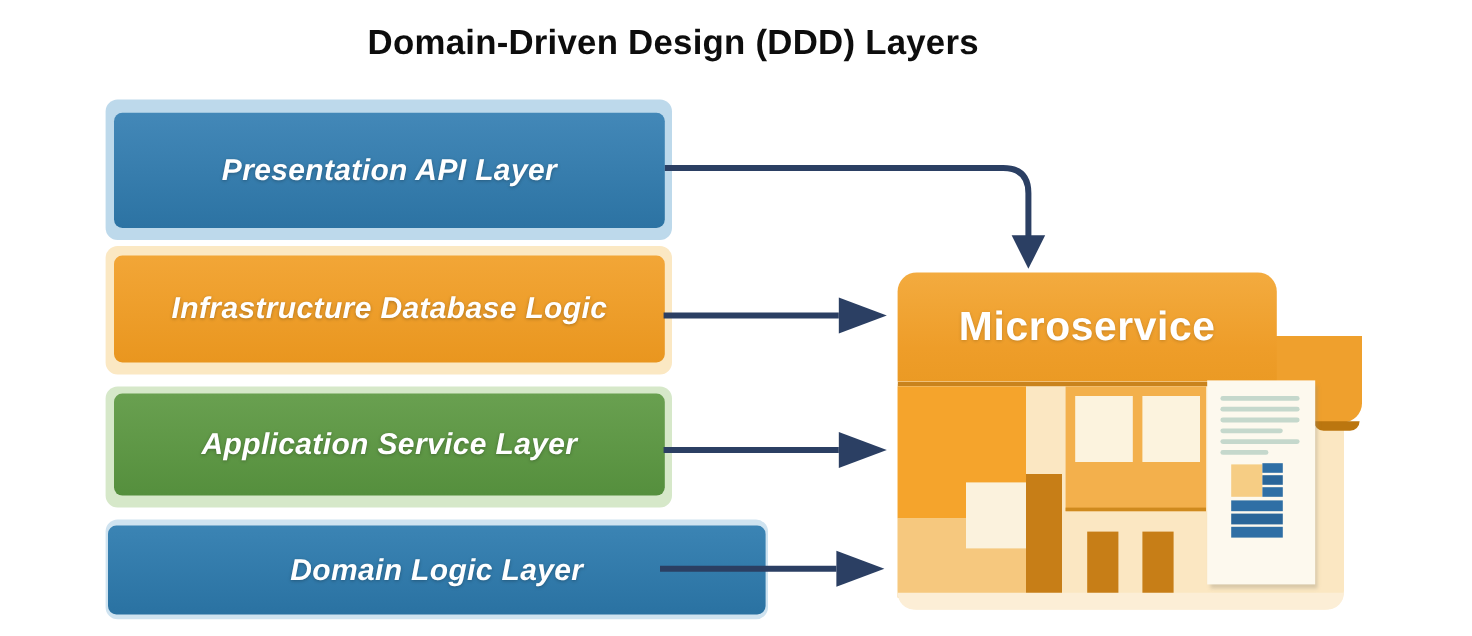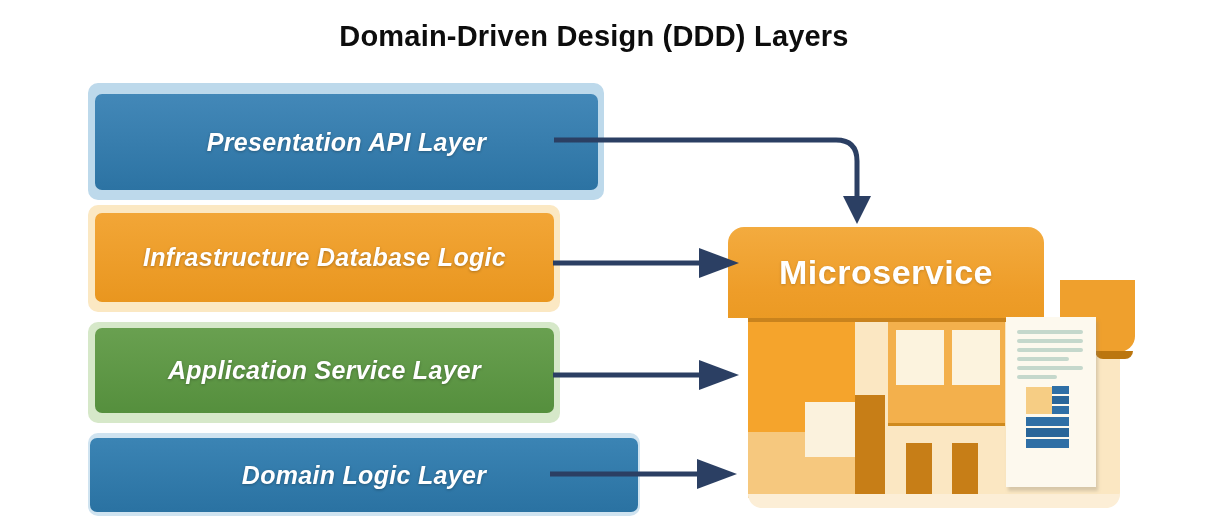--- a/index.html
+++ b/index.html
@@ -4,34 +4,33 @@
 <style>
   html,body { margin:0; padding:0; background:#ffffff; }
   .canvas {
     position:relative; width:1227px; height:530px; overflow:hidden;
     background:#ffffff; font-family:"Liberation Sans", sans-serif;
   }
   .title {
     position:absolute; left:0; top:20px; width:1122px; margin:0;
     text-align:center; font-size:29px; font-weight:800; color:#0d0d0d;
     letter-spacing:0.2px;
-    padding-left:33px;
   }
   
   .layer { position:absolute; border-radius:10px; }
   .layer .inner {
     position:absolute; border-radius:7px;
     display:flex; align-items:center; justify-content:center;
   }
   .layer .inner span {
     font-size:25px; font-style:italic; font-weight:700; color:#ffffff;
     text-shadow:0 1px 3px rgba(0,0,0,0.28); letter-spacing:0.3px;
     white-space:nowrap;
   }
-  .l0 { left:88px; top:83px;  width:472px; height:117px; background:#bdd9eb;padding-left:44px; }
+  .l0 { left:88px; top:83px;  width:472px; height:117px; background:#bdd9eb; }
   .l0 .inner { left:7px; right:6px; top:11px; bottom:10px;
                background:linear-gradient(180deg,#4388b8,#2c73a3); }
   .l1 { left:88px; top:205px; width:472px; height:107px; background:#fbe8c3; }
   .l1 .inner { left:7px; right:6px; top:8px; bottom:10px;
                background:linear-gradient(180deg,#f2a637,#e9961f); }
   .l2 { left:88px; top:322px; width:472px; height:101px; background:#d6e8c9; }
   .l2 .inner { left:7px; right:6px; top:6px; bottom:10px;
                background:linear-gradient(180deg,#69a050,#558f3d);align-items:center; }
   .l3 { left:88px; top:433px; width:552px; height:83px; background:#cfe3f0; }
   .l3 .inner { left:2px; right:2px; top:5px; bottom:4px;
@@ -48,21 +47,21 @@
   }
   .ms-tab {
     position:absolute; left:1060px; top:280px; width:75px; height:72px;
     background:#efa02d; border-radius:0 0 16px 0; z-index:2;
   }
   .ms-notch {
     position:absolute; left:1095px; top:351px; width:38px; height:8px;
     background:#bb760f; border-radius:0 0 8px 8px; z-index:2;
   }
   .ms-header {
-    position:absolute; left:728px; top:227px; width:316px; height:91px;
+    position:absolute; left:748px; top:227px; width:316px; height:91px;
     background:linear-gradient(180deg,#f3ab3f 0%, #ee9d29 70%, #eb9a24 100%);
     border-radius:16px 16px 0 0; z-index:2;
     display:flex; align-items:center; justify-content:center;
   }
   .ms-header span {
     font-size:34px; font-weight:800; color:#ffffff;
     text-shadow:0 1px 3px rgba(0,0,0,0.18); letter-spacing:0.5px;
   }
   
   .blk { position:absolute; }

